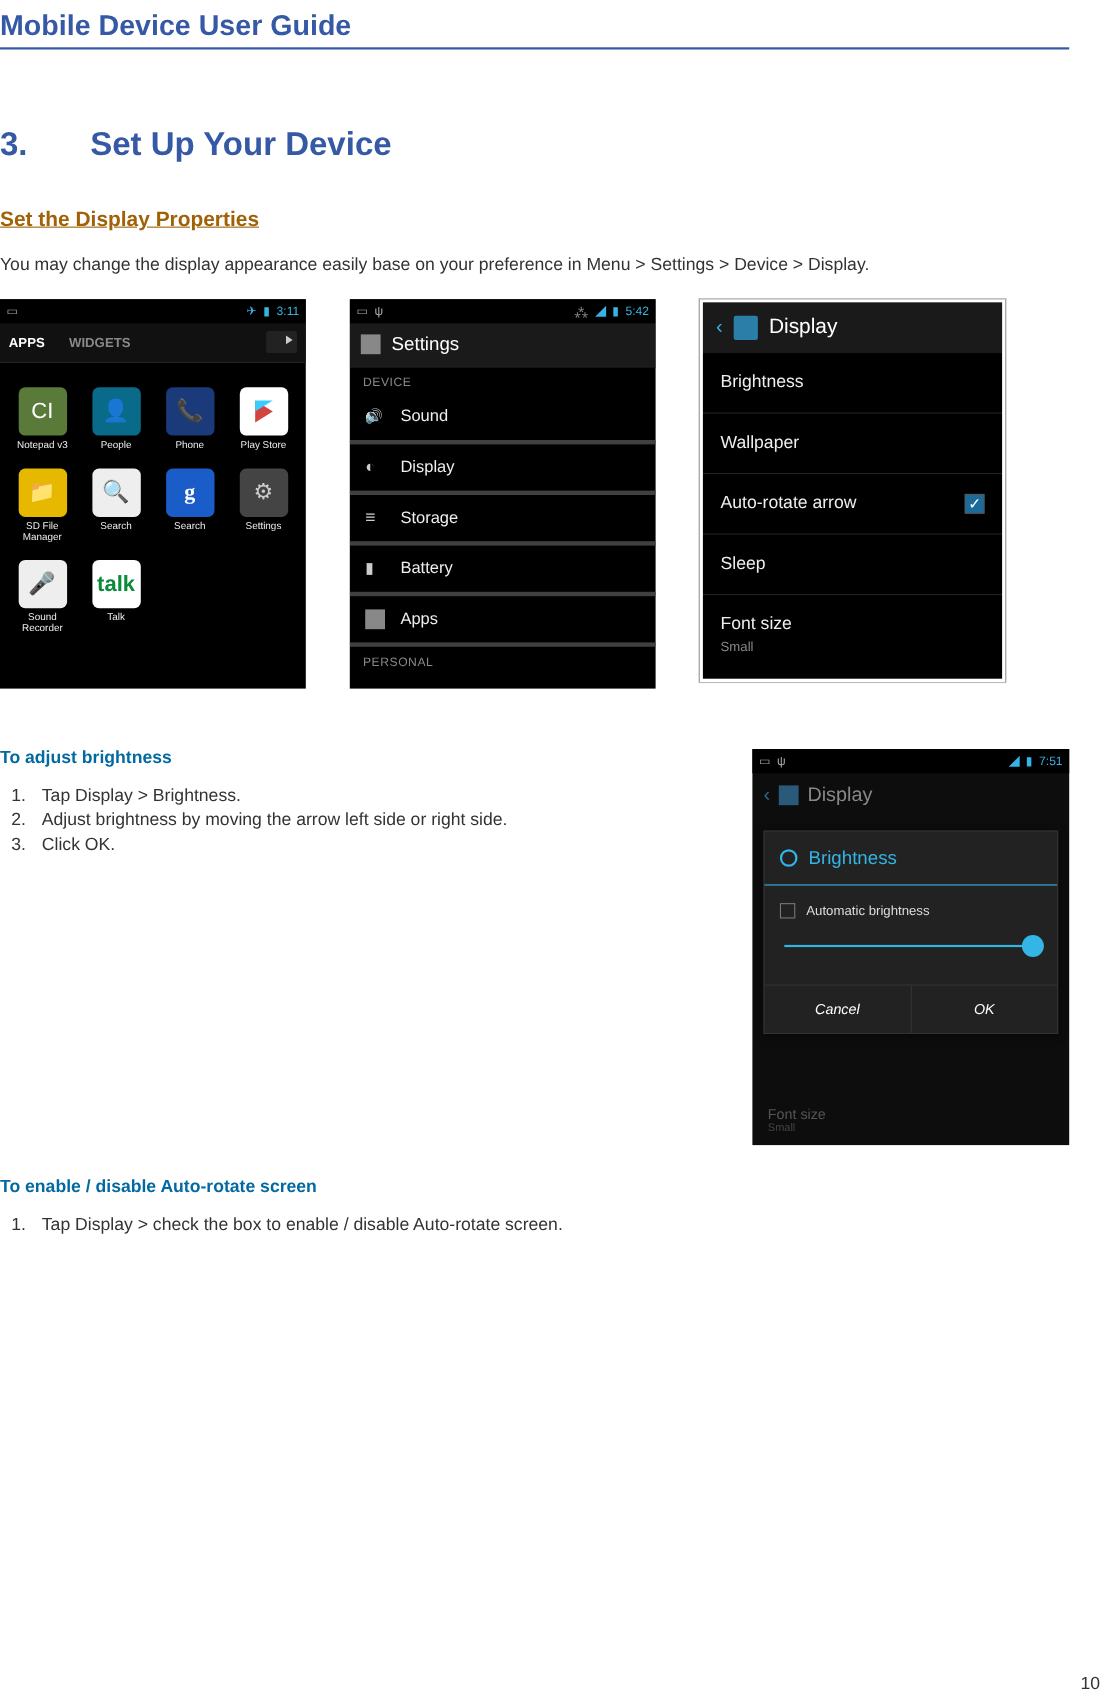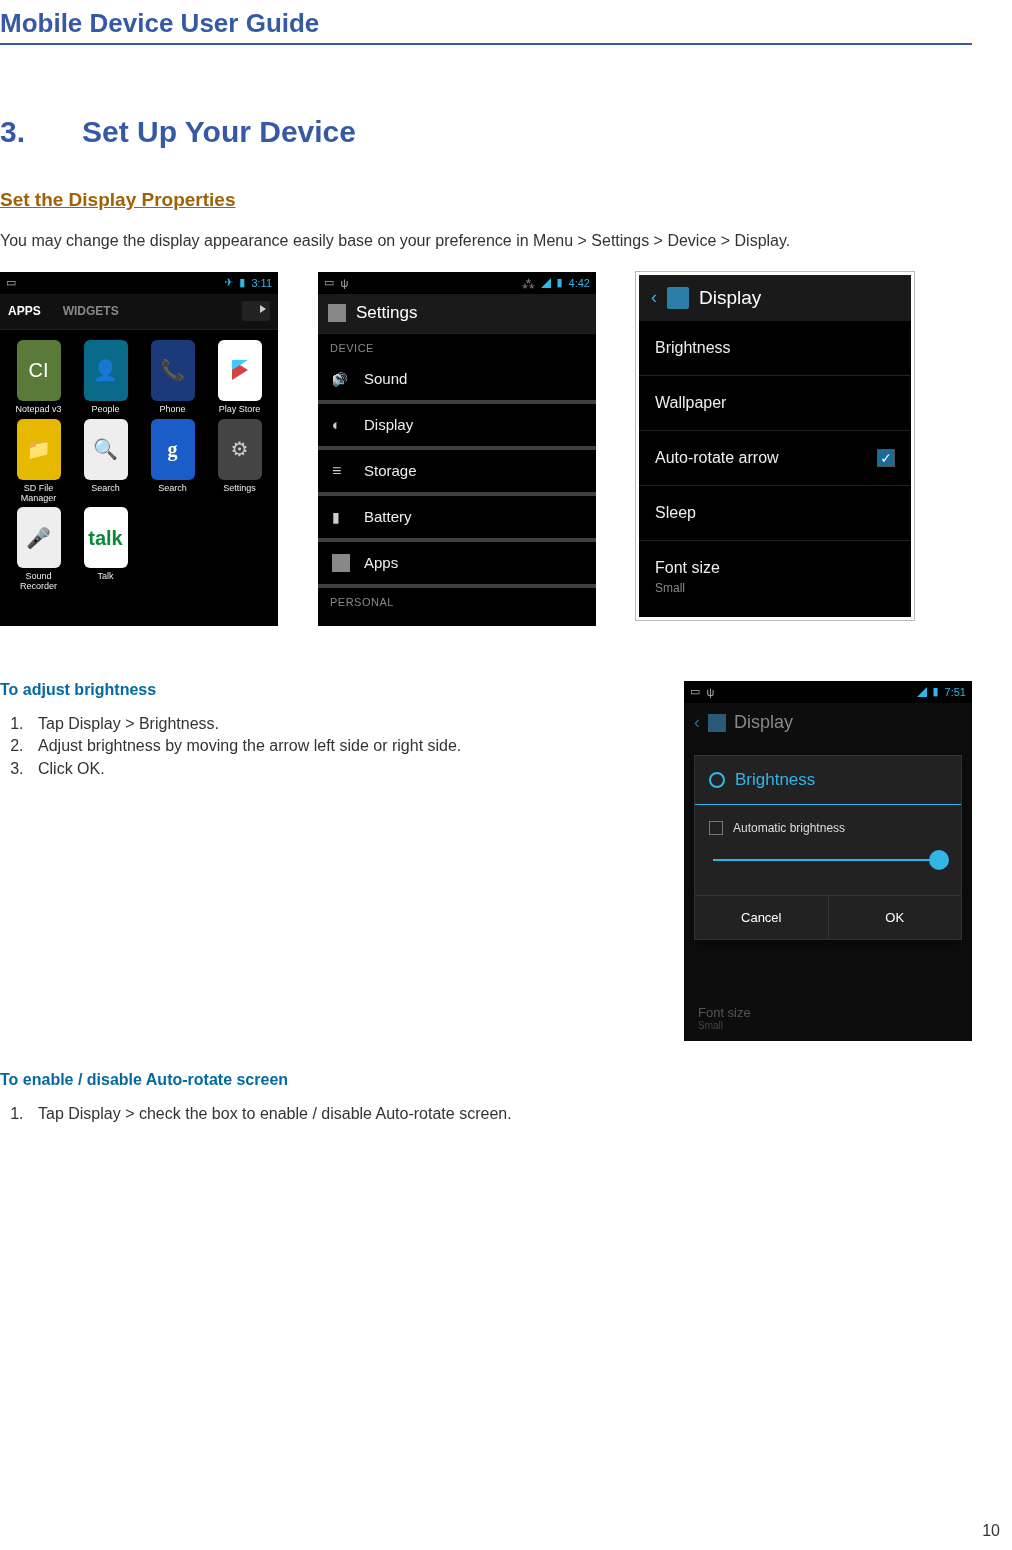--- a/index.html
+++ b/index.html
@@ -63,21 +63,21 @@
   }
   .statusbar .right { color: #33b5e5; display: flex; align-items: center; gap: 6px; }
   .statusbar .icons-l { display: flex; gap: 6px; align-items: center; color: #aaa; }
   .tri { width:0;height:0;border-style:solid;border-width:0 0 10px 10px;border-color:transparent transparent #33b5e5 transparent; display:inline-block;}
   .tabbar { display: flex; align-items: center; height: 36px; padding: 0 8px; background: #111; border-bottom: 1px solid #222;}
   .tabbar .tab { font-size: 12px; font-weight: bold; color: #fff; margin-right: 22px; }
   .tabbar .shop { margin-left: auto; width: 28px; height: 20px; background: #222; border-radius: 2px; position: relative; }
   .tabbar .shop::after { content:""; position:absolute; right:4px; top:4px; width:0;height:0;border-left:6px solid #ccc;border-top:4px solid transparent;border-bottom:4px solid transparent;}
   .appgrid { display: grid; grid-template-columns: repeat(4,1fr); gap: 4px 2px; padding: 10px 6px; }
   .app { display: flex; flex-direction: column; align-items: center; font-size: 9px; color:#eee; text-align:center; line-height:1.1; }
-  .app .ico { width: 44px; height: 61px; border-radius: 6px; margin-bottom: 4px; display:flex;align-items:center;justify-content:center; font-size:20px;}
+  .app .ico { width: 44px; height: 44px; border-radius: 6px; margin-bottom: 4px; display:flex;align-items:center;justify-content:center; font-size:20px;margin-top:12px;}
   .ico-note{background:#5a7a3a;color:#fff;}
   .ico-people{background:#0a6a8a;color:#fff;}
   .ico-phone{background:#1a3a7a;color:#fff;}
   .ico-play{background:#fff;color:#333;}
   .play-tri{width:0;height:0;border-style:solid;border-width:10px 0 10px 16px;border-color:transparent transparent transparent #d4433f;position:relative;}
   .play-tri::after{content:"";position:absolute;left:-16px;top:-10px;width:0;height:0;border-style:solid;border-width:10px 16px 0 0;border-color:#3bccff transparent transparent transparent;}
   .ico-folder{background:#e6b800;color:#333;}
   .ico-search{background:#eee;color:#333;}
   .ico-google{background:#1a5dc8;color:#fff;font-family:serif;font-weight:bold;}
   .ico-settings{background:#444;color:#ccc;}
@@ -125,21 +125,21 @@
   .dialog {
     position:absolute; left:10px; right:10px; top:74px; background:#222; border:1px solid #333;
     box-shadow: 0 2px 8px rgba(0,0,0,0.6);
   }
   .dialog-title { display:flex;align-items:center;gap:10px;padding:14px 14px;color:#33b5e5;font-size:17px;border-bottom:1px solid #33b5e5;}
   .dialog-body { padding:16px 14px 24px; }
   .chkrow { display:flex;align-items:center;gap:10px;font-size:12px;color:#ddd;margin-bottom:24px;}
   .chkbox { width:14px;height:14px;border:1px solid #777;}
   .slider { height:2px;background:#33b5e5;position:relative;margin:10px 4px;}
   .slider .thumb{position:absolute;right:-6px;top:-9px;width:20px;height:20px;border-radius:50%;background:#33b5e5;}
-  .dialog-btns{display:flex;border-top:1px solid #333;}
+  .dialog-btns{display:flex;border-top:1px solid #333;font-style:italic;}
   .dialog-btns div{flex:1;text-align:center;padding:14px 0;font-size:13px;color:#fff;border-right:1px solid #333;}
   .dialog-btns div:last-child{border-right:none;}
   .faint-below{position:absolute;left:14px;bottom:10px;color:#555;font-size:13px;}
   .faint-below .s{font-size:10px;color:#444;}
   .disp-header2{position:absolute;top:22px;left:0;right:0;height:40px;display:flex;align-items:center;gap:8px;padding:0 10px;color:#888;font-size:18px;}
   .page-num{position:absolute;bottom:10px;right:12px;font-size:16px;color:#333;}
 </style>
 </head>
 <body>
 
@@ -220,21 +220,21 @@
     <div class="phone">
       <div class="statusbar">
         <div class="icons-l">
             <span>▭</span>
             <span>ψ</span>
           </div>
         <div class="right">
             <span style="color:#888">⁂</span>
             <span class="tri"></span>
             <span>▮</span>
-            <span>4:42</span>
+            <span>5:42</span>
           </div>
       </div>
       <div class="settings-header">
         <span class="ico-sliders"></span>
         <span>Settings</span>
       </div>
       <div class="section-label">DEVICE</div>
       <div class="srow">
           <span class="sicon i-sound"></span>
           <span>Sound</span>

